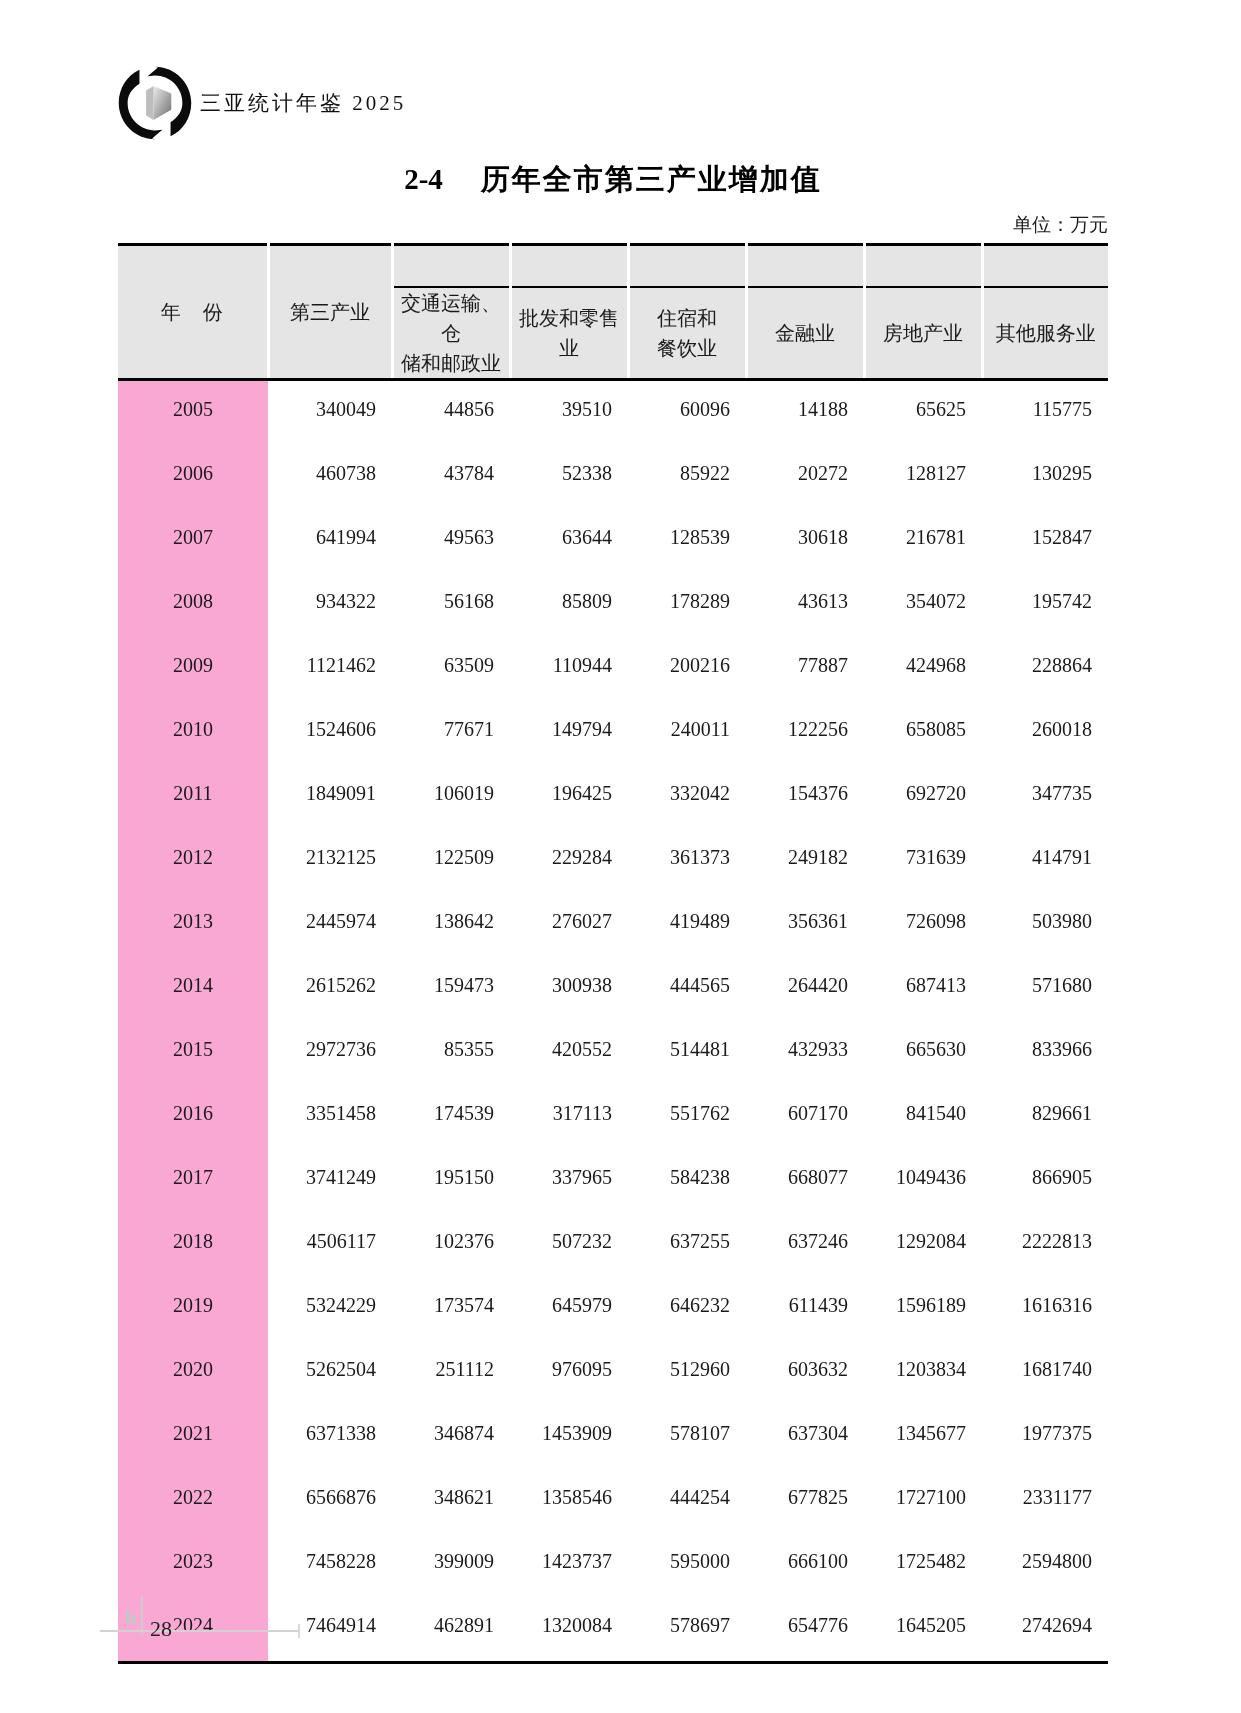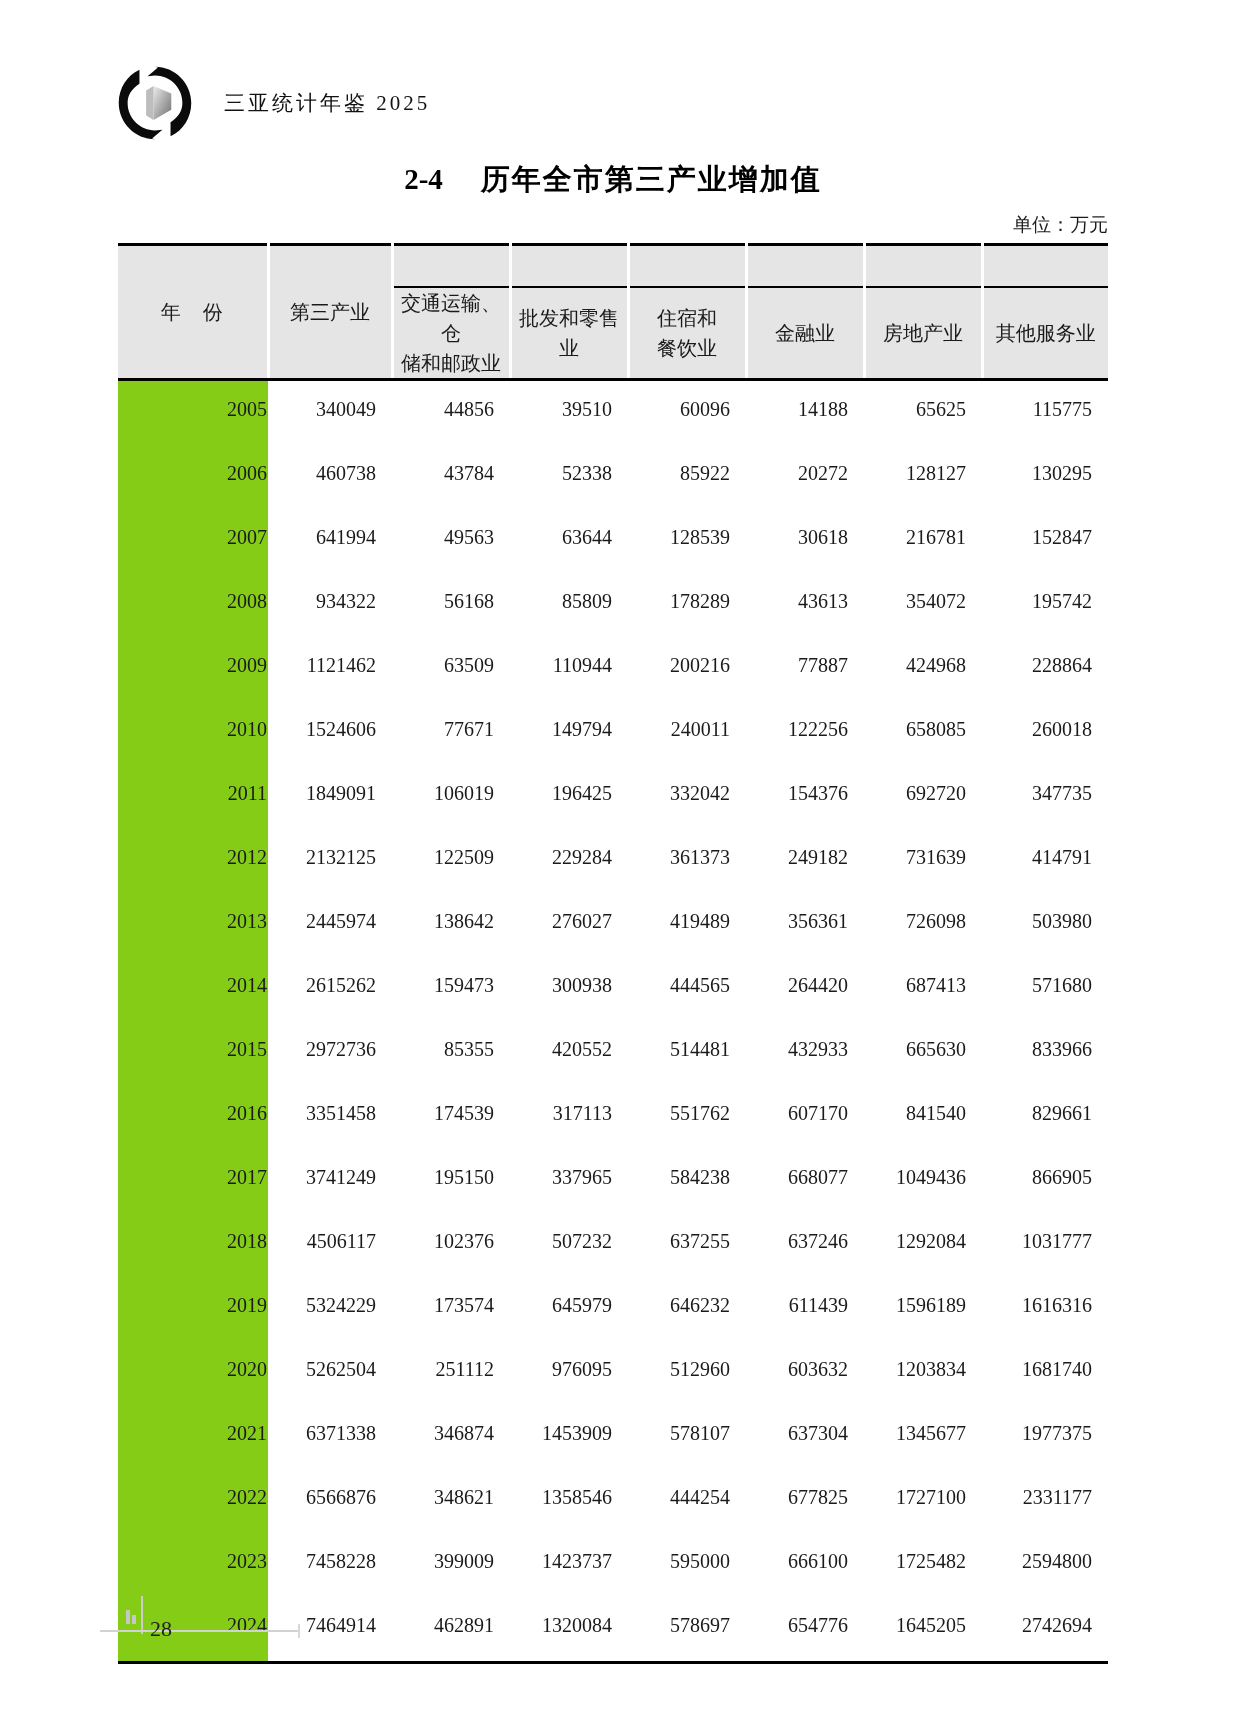--- a/index.html
+++ b/index.html
@@ -2,21 +2,21 @@
 <html><head>
 <meta charset="utf-8">
 <style>
   html,body{margin:0;padding:0;}
   body{
     width:1241px;height:1713px;position:relative;overflow:hidden;
     background:#ffffff;color:#1a1a1a;
     font-family:"Liberation Serif","DejaVu Serif",serif;
   }
   
-  .brand{position:absolute;left:118px;top:66px;display:flex;align-items:center;gap:32px;}
+  .brand{position:absolute;left:118px;top:66px;display:flex;align-items:center;gap:8px;}
   .brand-text{font-size:21px;letter-spacing:3px;color:#111;}
   
   .page-title{
     position:absolute;left:118px;top:160px;width:990px;text-align:center;
     font-size:29px;font-weight:bold;letter-spacing:2px;color:#000;
   }
   .page-title .tno{margin-right:38px;letter-spacing:0;}
   .unit-line{position:absolute;left:118px;top:212px;width:990px;text-align:right;font-size:19px;}
   
   .table-wrap{position:absolute;left:118px;top:243px;width:990px;}
@@ -26,21 +26,21 @@
     background:#e5e5e5;font-weight:normal;font-size:20px;color:#1a1a1a;
     border-right:3px solid #fff;padding:0 4px;vertical-align:middle;
   }
   thead th:last-child{border-right:none;}
   tr.band-top th.spacer{height:40px;}
   tr.band-sub th{height:76px;border-top:2px solid #000;white-space:pre-line;line-height:1.5;}
   thead th.rowspan-th{border-top:none;}
   thead tr.band-sub th, thead th.rowspan-th{border-bottom:3px solid #000;}
   .yr-head{letter-spacing:1px;}
   tbody td{height:55px;font-size:20px;vertical-align:middle;padding-bottom:8px;}
-  tbody td.year-cell{background:#84cc16;text-align:right;}
+  tbody td.year-cell{background:#f9a8d4;text-align:center;}
   tbody td.num{text-align:right;padding-right:16px;font-variant-numeric:lining-nums;}
   
   .f-icon{position:absolute;left:126px;top:1610px;width:10px;height:14px;
           display:flex;gap:2px;align-items:flex-end;}
   .f-icon span{display:block;background:#c6c6c6;width:4px;}
   .f-icon .b1{height:14px;} .f-icon .b2{height:9px;}
   .f-vline{position:absolute;left:141px;top:1596px;width:2px;height:38px;background:#cccccc;}
   .f-hline{position:absolute;left:100px;top:1630px;width:200px;height:2px;background:#d2d2d2;}
   .f-tick{position:absolute;left:298px;top:1624px;width:2px;height:14px;background:#d8d8d8;}
   .page-num{position:absolute;left:150px;top:1616px;font-size:22px;color:#222;}
@@ -236,21 +236,21 @@
           <td class="num">866905</td>
         </tr>
         <tr>
           <td class="year-cell">2018</td>
           <td class="num">4506117</td>
           <td class="num">102376</td>
           <td class="num">507232</td>
           <td class="num">637255</td>
           <td class="num">637246</td>
           <td class="num">1292084</td>
-          <td class="num">1031777</td>
+          <td class="num">2222813</td>
         </tr>
         <tr>
           <td class="year-cell">2019</td>
           <td class="num">5324229</td>
           <td class="num">173574</td>
           <td class="num">645979</td>
           <td class="num">646232</td>
           <td class="num">611439</td>
           <td class="num">1596189</td>
           <td class="num">1616316</td>

